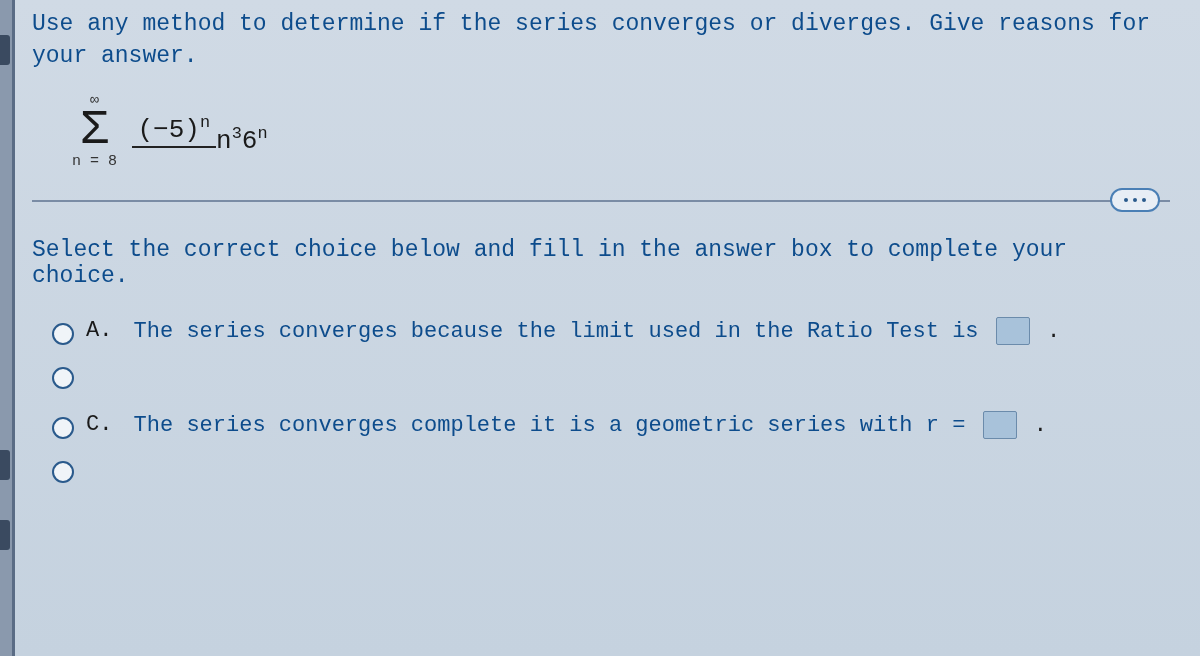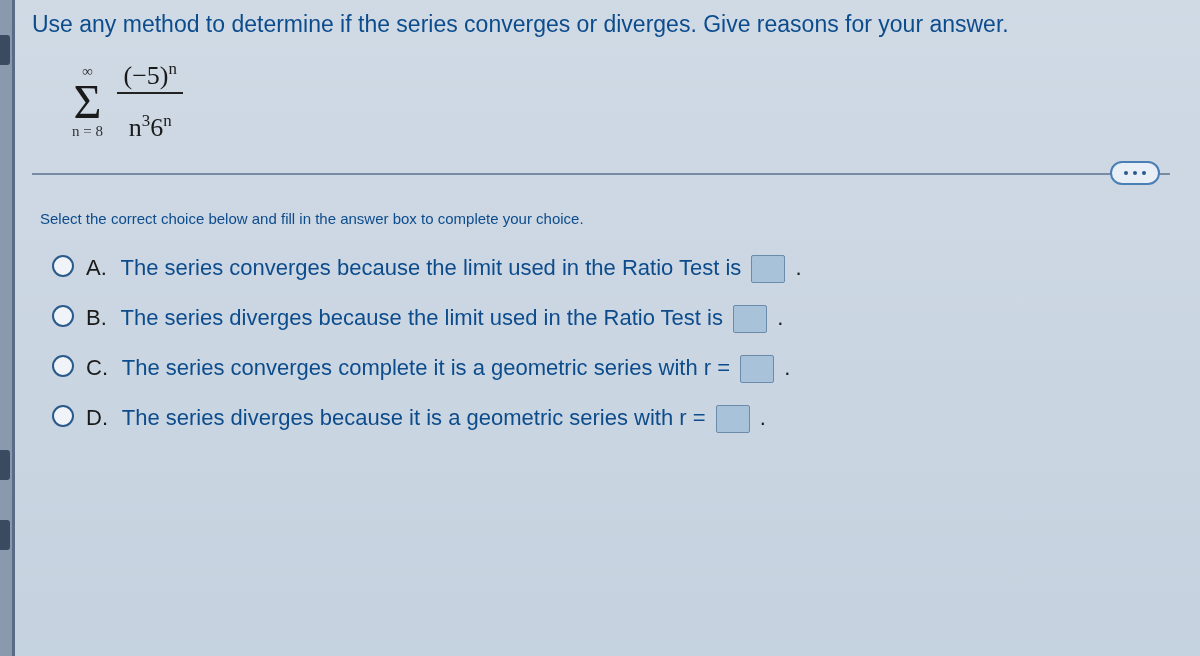--- a/index.html
+++ b/index.html
@@ -1,15 +1,15 @@
 <!DOCTYPE html>
 <html><head>
   <meta charset="utf-8">
   <style>
-    * { margin: 0; padding: 0; box-sizing: border-box; }
+    * { margin: 0; padding: 0; box-sizing: border-box; font-family: Liberation Mono, monospace; }
     body {
       font-family: Arial, Helvetica, sans-serif;
       background: #c8d4e0;
       width: 1200px;
       height: 656px;
       overflow: hidden;
       position: relative;
     }
     .page {
       background: linear-gradient(180deg, #d0dae5 0%, #c5d2df 100%);
@@ -56,21 +56,20 @@
       margin-right: 8px;
     }
     .formula .sigma { font-size: 48px; line-height: 0.9; }
     .formula .upper, .formula .lower {
       font-size: 15px;
       text-align: center;
       color: #333;
     }
     .formula .frac {
       display: inline-flex;
-      flex-direction: column;
       align-items: center;
       vertical-align: middle;
       line-height: 1.1;
     }
     .formula .num { border-bottom: 2px solid #222; padding: 0 6px 2px; }
     .formula .den { padding-top: 18px; }
     .formula sup { font-size: 0.65em; }
     .divider {
       height: 2px;
       background: #7a8ca5;
@@ -93,27 +92,27 @@
       cursor: pointer;
     }
     .ellipsis-pill span.dot {
       width: 4px;
       height: 4px;
       background: #2a5a8c;
       border-radius: 50%;
     }
     .instruction {
       color: #0d4c8c;
-      font-size: 15px;
-      margin: 35px 8px 28px;
+      font-size: 23px;
+      margin: 35px 0 28px;
     }
     .choices { padding-left: 20px; }
     .choice {
       display: flex;
-      align-items: flex-start;
+      align-items: flex-end;
       margin-bottom: 22px;
     }
     .radio {
       width: 22px;
       height: 22px;
       border: 2px solid #2a5a8c;
       border-radius: 50%;
       margin-right: 12px;
       background: #f0f4f8;
       cursor: pointer;
@@ -182,42 +181,30 @@
       <div class="choice-label">
         <span class="letter">A.</span>
         <span>The series converges because the limit used in the Ratio Test is </span>
         <span class="answer-box"></span>
         <span class="period">.</span>
       </div>
     </div>
 
     <div class="choice">
       <div class="radio"></div>
-      <div class="choice-label">
-        <span class="letter">B.</span>
-        <span>The series diverges because the limit used in the Ratio Test is </span>
-        <span class="answer-box"></span>
-        <span class="period">.</span>
-      </div>
     </div>
 
     <div class="choice">
       <div class="radio"></div>
       <div class="choice-label">
         <span class="letter">C.</span>
         <span>The series converges complete it is a geometric series with r = </span>
         <span class="answer-box"></span>
         <span class="period">.</span>
       </div>
     </div>
 
     <div class="choice">
       <div class="radio"></div>
-      <div class="choice-label">
-        <span class="letter">D.</span>
-        <span>The series diverges because it is a geometric series with r = </span>
-        <span class="answer-box"></span>
-        <span class="period">.</span>
-      </div>
     </div>
 
   </div>
 </div>
 
 </body></html>

